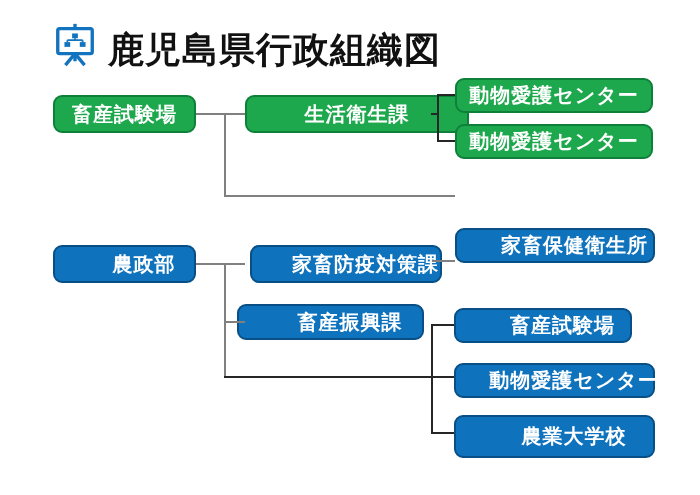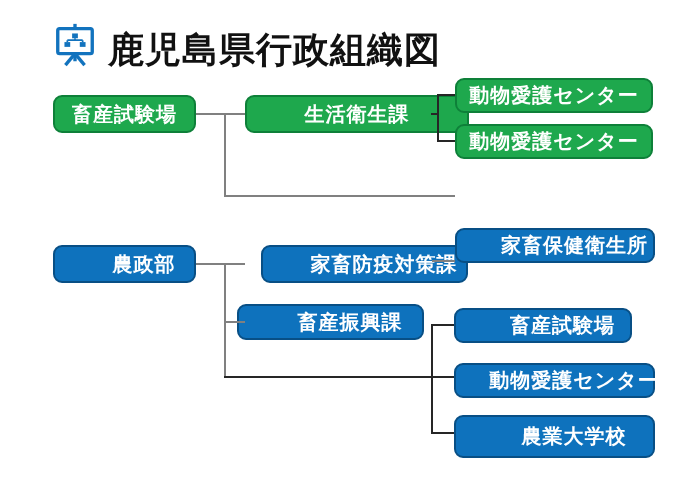--- a/index.html
+++ b/index.html
@@ -46,21 +46,21 @@
     <line x1="24" y1="34" x2="34" y2="46" stroke="var(--icon)" stroke-width="3.5"></line>
   </svg>
   <div class="page-title">鹿児島県行政組織図</div>
 
   <div class="node green" style="left:53px;top:95px;width:143px;height:38px">畜産試験場</div>
   <div class="node green" style="left:245px;top:95px;width:224px;height:38px">生活衛生課</div>
   <div class="node green" style="left:455px;top:78px;width:198px;height:35px">動物愛護センター</div>
   <div class="node green" style="left:455px;top:124px;width:198px;height:35px">動物愛護センター</div>
 
   <div class="node blue" style="left:53px;top:245px;width:143px;height:38px">農政部</div>
-  <div class="node blue" style="left:261px;top:245px;width:207px;height:38px">家畜防疫対策課</div>
+  <div class="node blue" style="left:250px;top:245px;width:192px;height:38px">家畜防疫対策課</div>
   <div class="node blue" style="left:455px;top:228px;width:200px;height:35px">家畜保健衛生所</div>
   <div class="node blue" style="left:237px;top:304px;width:187px;height:36px">畜産振興課</div>
   <div class="node blue" style="left:454px;top:308px;width:178px;height:35px">畜産試験場</div>
   <div class="node blue" style="left:454px;top:363px;width:201px;height:35px">動物愛護センター</div>
   <div class="node blue" style="left:454px;top:415px;width:201px;height:43px">農業大学校</div>
 
   <div class="line gray" style="left:196px;top:113px;width:49px;height:1.5px"></div>
   <div class="line gray" style="left:224px;top:113px;width:1.5px;height:83px"></div>
   <div class="line gray" style="left:224px;top:195px;width:231px;height:1.5px"></div>
   <div class="line dark" style="left:431px;top:113px;width:8px;height:2px"></div>

